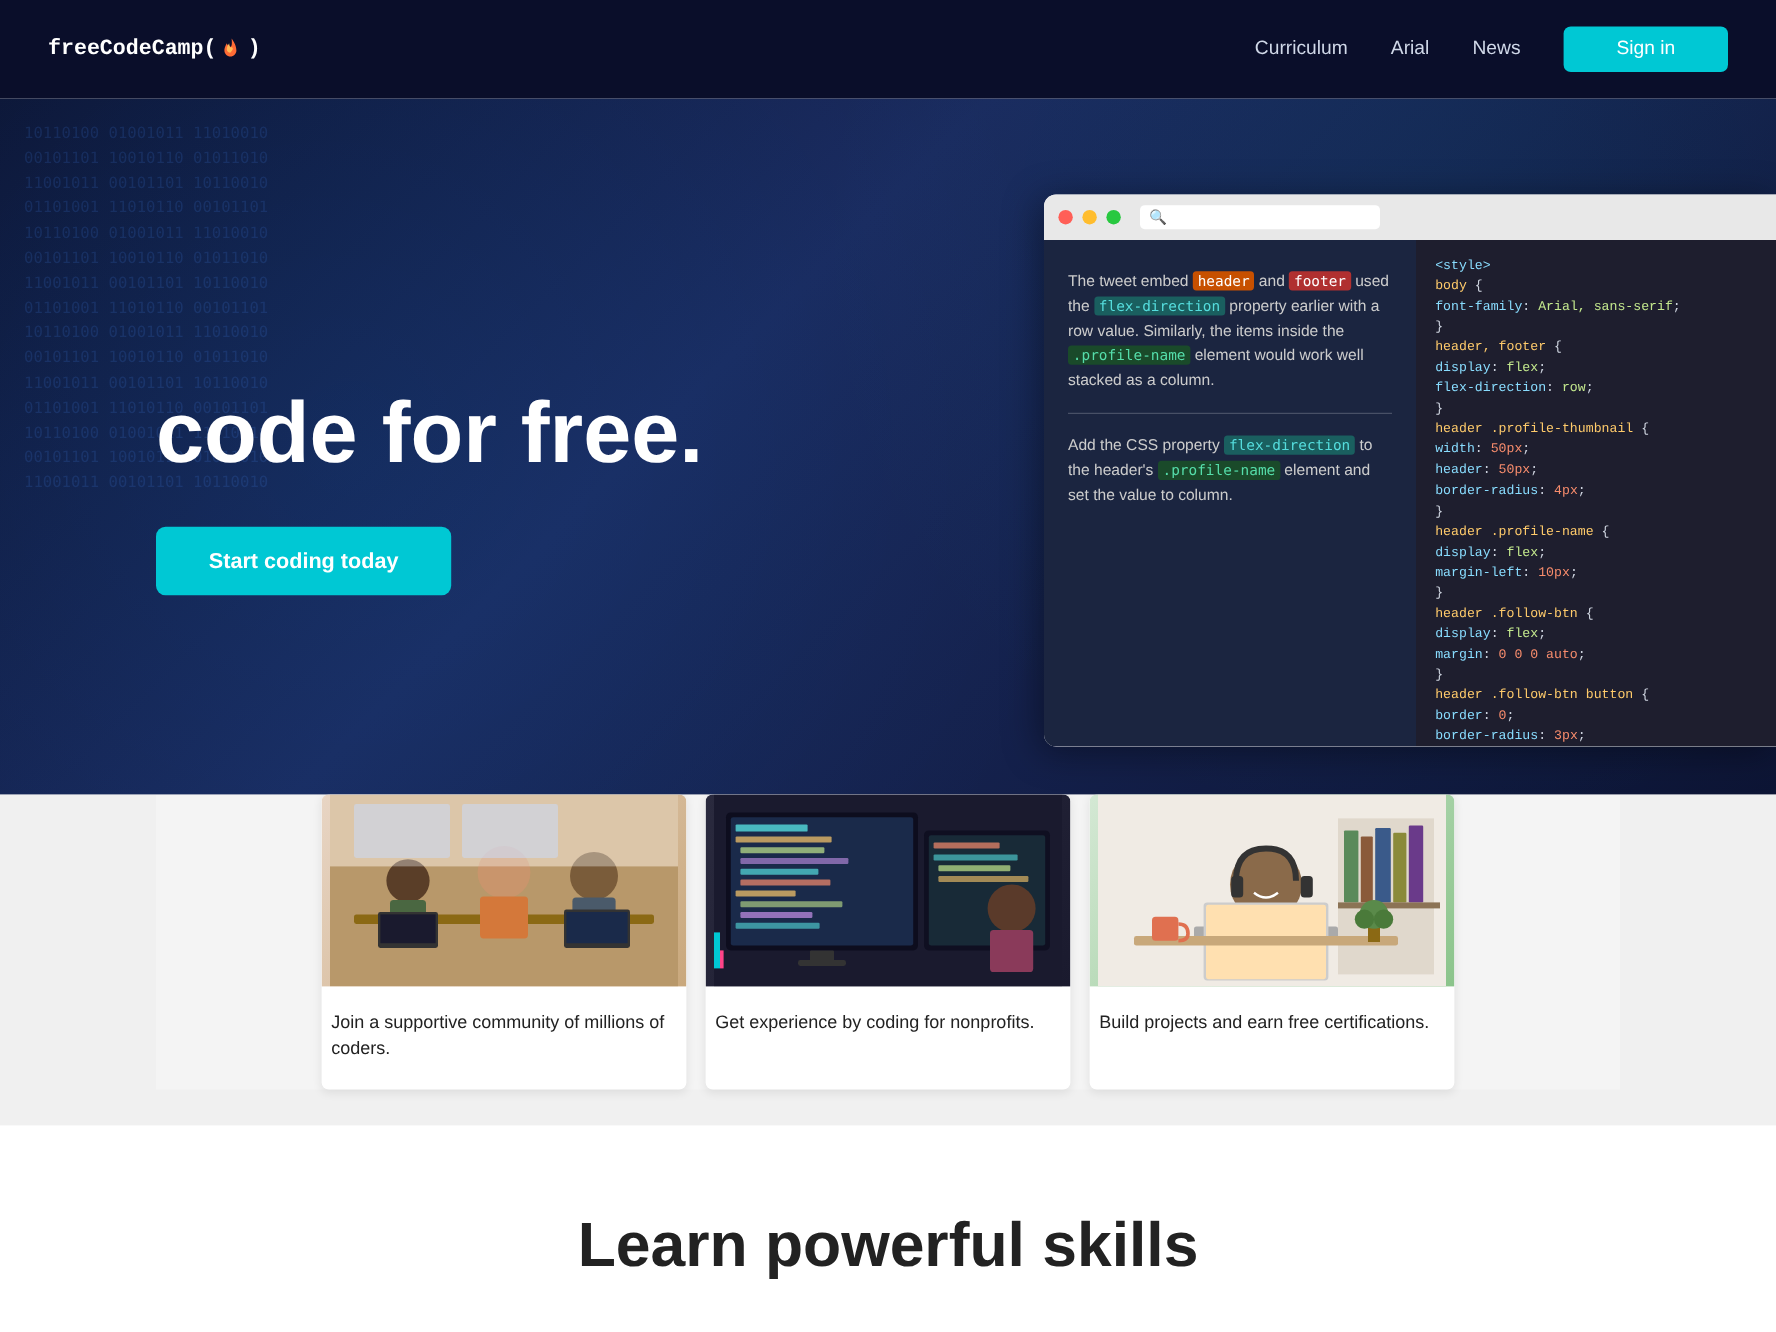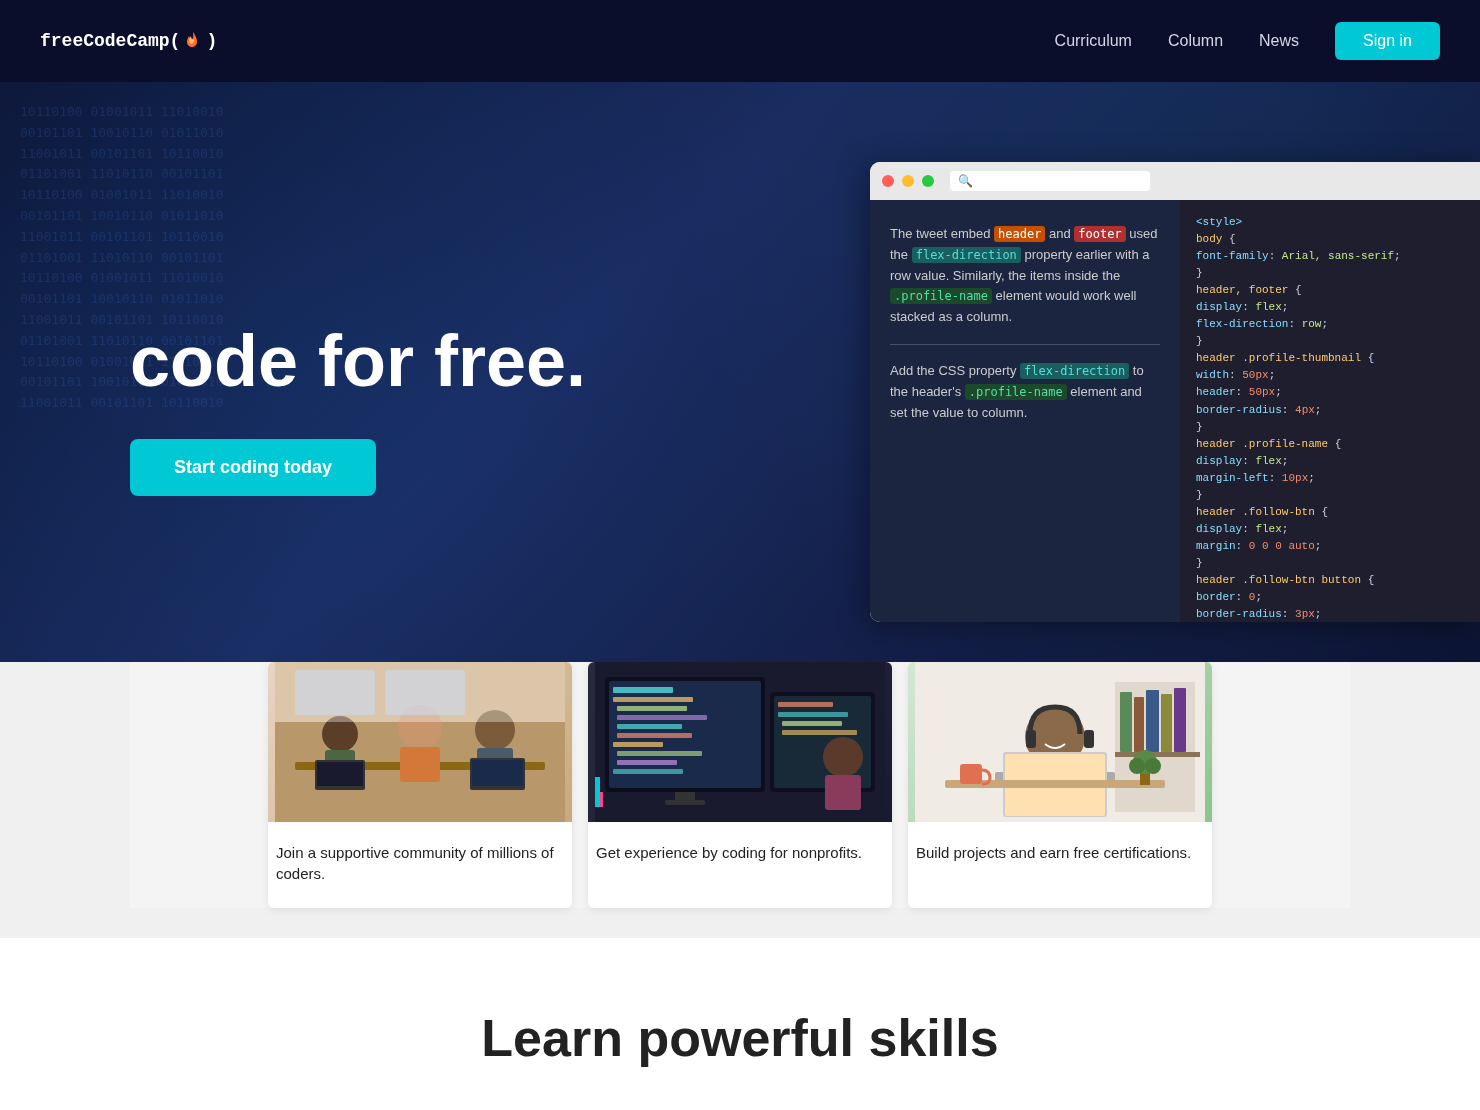--- a/index.html
+++ b/index.html
@@ -39,21 +39,21 @@
       color: #d0d8e8;
       text-decoration: none;
       font-size: 16px;
       cursor: pointer;
     }
     .signin-btn {
       background: #00c8d4;
       color: #fff;
       border: none;
       border-radius: 6px;
-      padding: 10px 28px;
+      padding: 10px 44px;
       font-size: 16px;
       cursor: pointer;
       font-weight: 500;
     }
 
     
     .hero {
       background: linear-gradient(135deg, #0d1535 0%, #1a2a5e 40%, #0d1535 100%);
       min-height: 580px;
       position: relative;
@@ -304,21 +304,21 @@
     <span>freeCodeCamp(</span>
     <svg class="logo-flame" viewBox="0 0 18 22" fill="none">
       <path d="M9 2C9 2 13 7 13 12C13 14.76 10.76 17 8 17C5.24 17 3 14.76 3 12C3 9.5 5 6 5 6C5 6 6 9 8 9C10 9 9 2 9 2Z" fill="#ff6b35"></path>
       <path d="M8 14C8 14 10 12 10 10.5C10 9.5 9 9 8 9.5C7 8 7 6 7 6C7 6 5 9 5 11C5 12.66 6.34 14 8 14Z" fill="#ffbb55"></path>
     </svg>
     <span>)</span>
   </div>
 
   <nav class="nav">
     <a class="nav-link">Curriculum</a>
-    <a class="nav-link">Column</a>
+    <a class="nav-link">Arial</a>
     <a class="nav-link">News</a>
     <button class="signin-btn">Sign in</button>
   </nav>
 </header>
 
 <section class="hero">
   <div class="hero-bg-pattern"></div>
   <div class="hero-code-bg">
     10110100 01001011 11010010<br>
     00101101 10010110 01011010<br>

